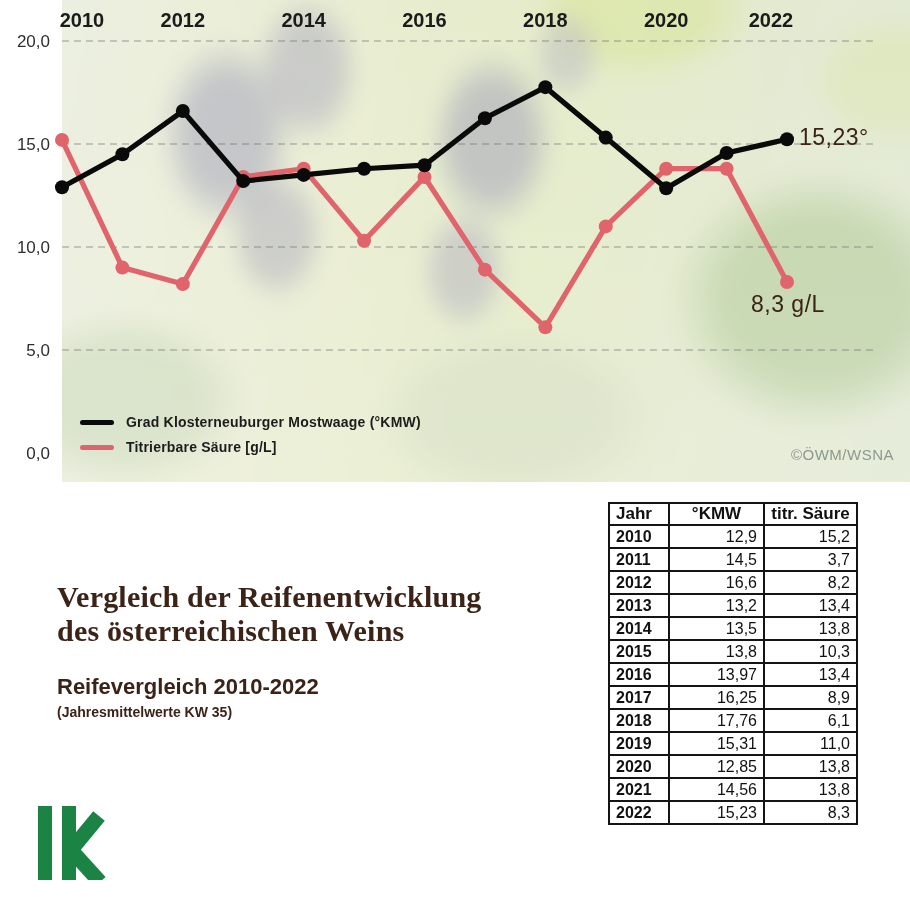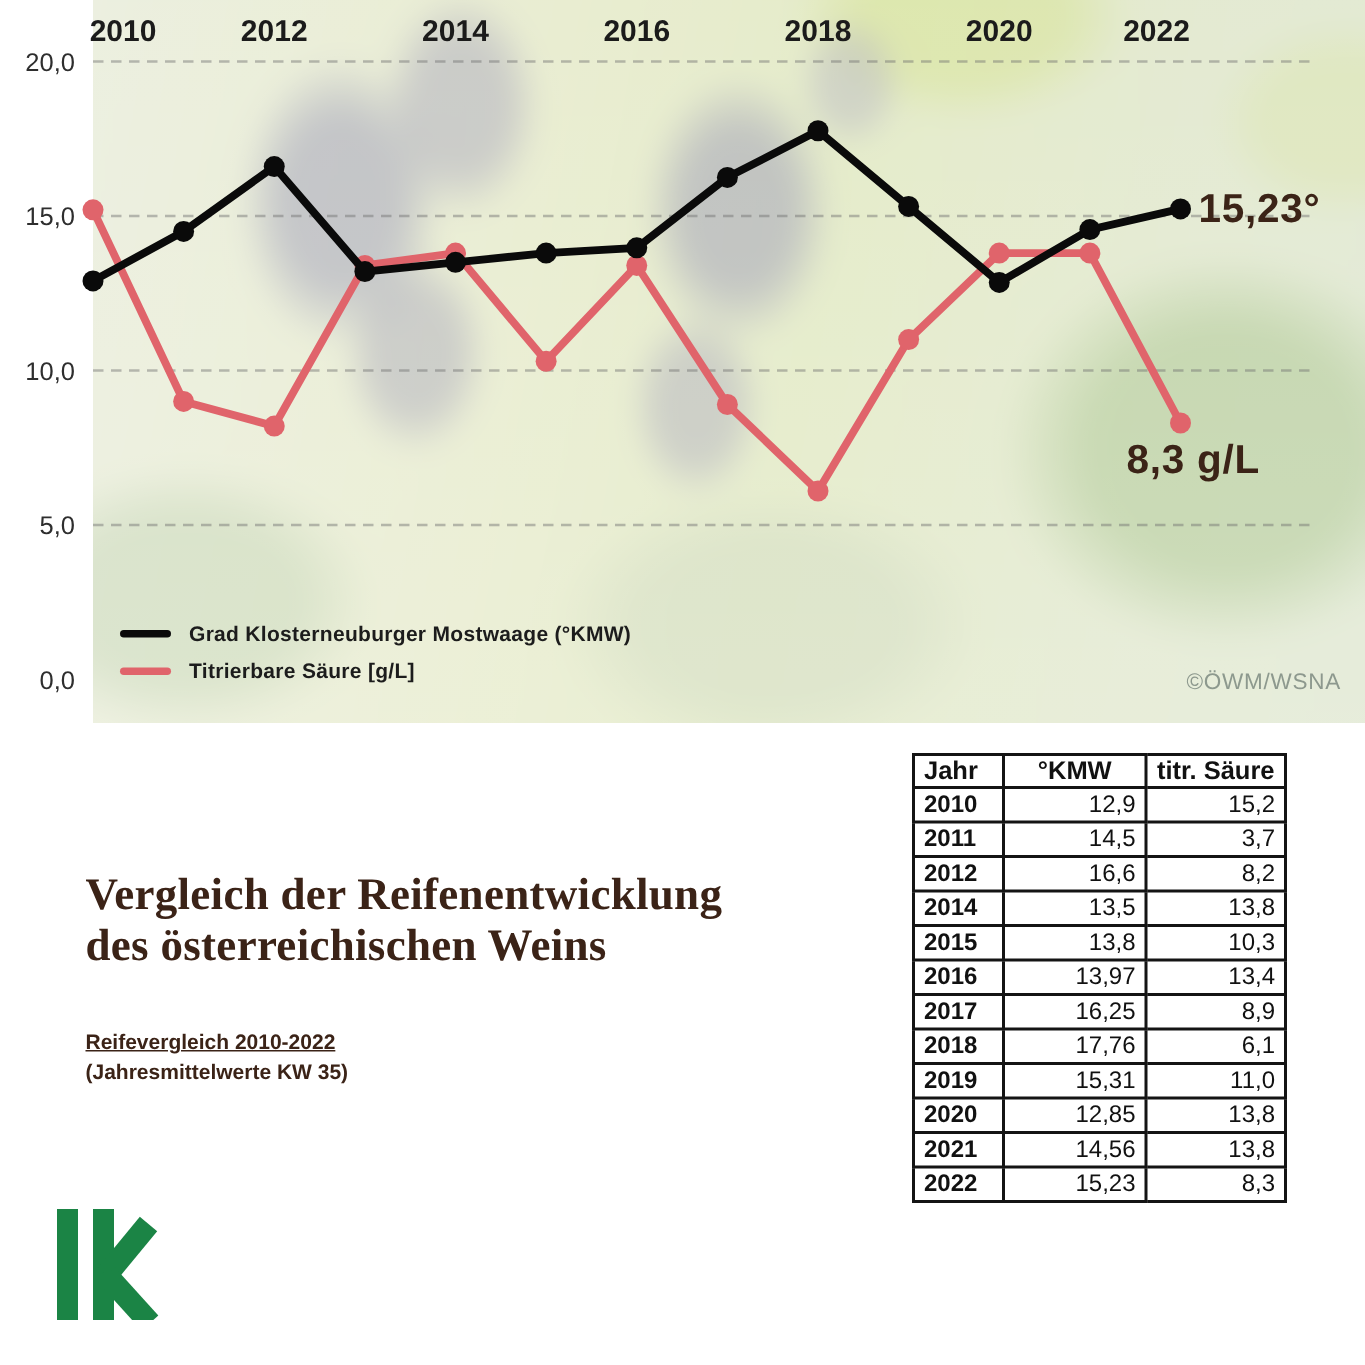--- a/index.html
+++ b/index.html
@@ -39,28 +39,28 @@
   .photo::after{
     content:"";position:absolute;inset:0;
     background:linear-gradient(rgba(255,255,255,.22),rgba(255,255,255,.34));
   }
   svg.chart-svg{position:absolute;left:0;top:0;width:910px;height:482px;}
   svg text{font-family:"Liberation Sans",sans-serif;}
   .legend{position:absolute;left:80px;top:414px;display:flex;flex-direction:column;gap:9px;}
   .legend-row{display:flex;align-items:center;gap:12px;text-align:center;}
   .swatch{display:inline-block;width:34px;height:5px;border-radius:3px;}
   .legend-label{font-size:14px;font-weight:700;color:#1c1c1c;letter-spacing:.2px;}
-  .end-label{position:absolute;font-weight:700;font-size:27px;color:var(--brown);letter-spacing:.5px;}
+  .end-label{position:absolute;font-weight:400;font-size:23px;color:var(--brown);letter-spacing:.5px;}
   .end-label-kmw{left:799px;top:124px;}
   .end-label-acid{left:751px;top:291px;}
   .watermark{position:absolute;right:16px;top:446px;font-size:15px;color:rgba(125,138,128,.85);letter-spacing:.5px;}
   
   .info-block{position:absolute;left:57px;top:580px;width:520px;}
   .page-title{font-size:30px;line-height:34px;font-weight:700;color:var(--brown);letter-spacing:.2px;font-family:Liberation Serif, serif;}
-  .subtitle{margin-top:38px;font-size:14px;font-weight:700;color:var(--brown);text-decoration:underline;}
+  .subtitle{margin-top:26px;font-size:22px;font-weight:700;color:var(--brown);}
   .subnote{margin-top:4px;font-size:14px;font-weight:700;color:var(--brown);}
   
   table.cmp{
     position:absolute;left:608px;top:502px;width:248px;
     border-collapse:collapse;table-layout:fixed;
     font-size:16px;color:#111;
   }
   table.cmp col.c-year{width:60px;}
   table.cmp col.c-kmw{width:95px;}
   table.cmp col.c-acid{width:93px;}
@@ -177,20 +177,25 @@
         <th>2011</th>
         <td>14,5</td>
         <td>3,7</td>
       </tr>
       <tr>
         <th>2012</th>
         <td>16,6</td>
         <td>8,2</td>
       </tr>
       <tr>
+        <th>2013</th>
+        <td>13,2</td>
+        <td>13,4</td>
+      </tr>
+      <tr>
         <th>2014</th>
         <td>13,5</td>
         <td>13,8</td>
       </tr>
       <tr>
         <th>2015</th>
         <td>13,8</td>
         <td>10,3</td>
       </tr>
       <tr>

